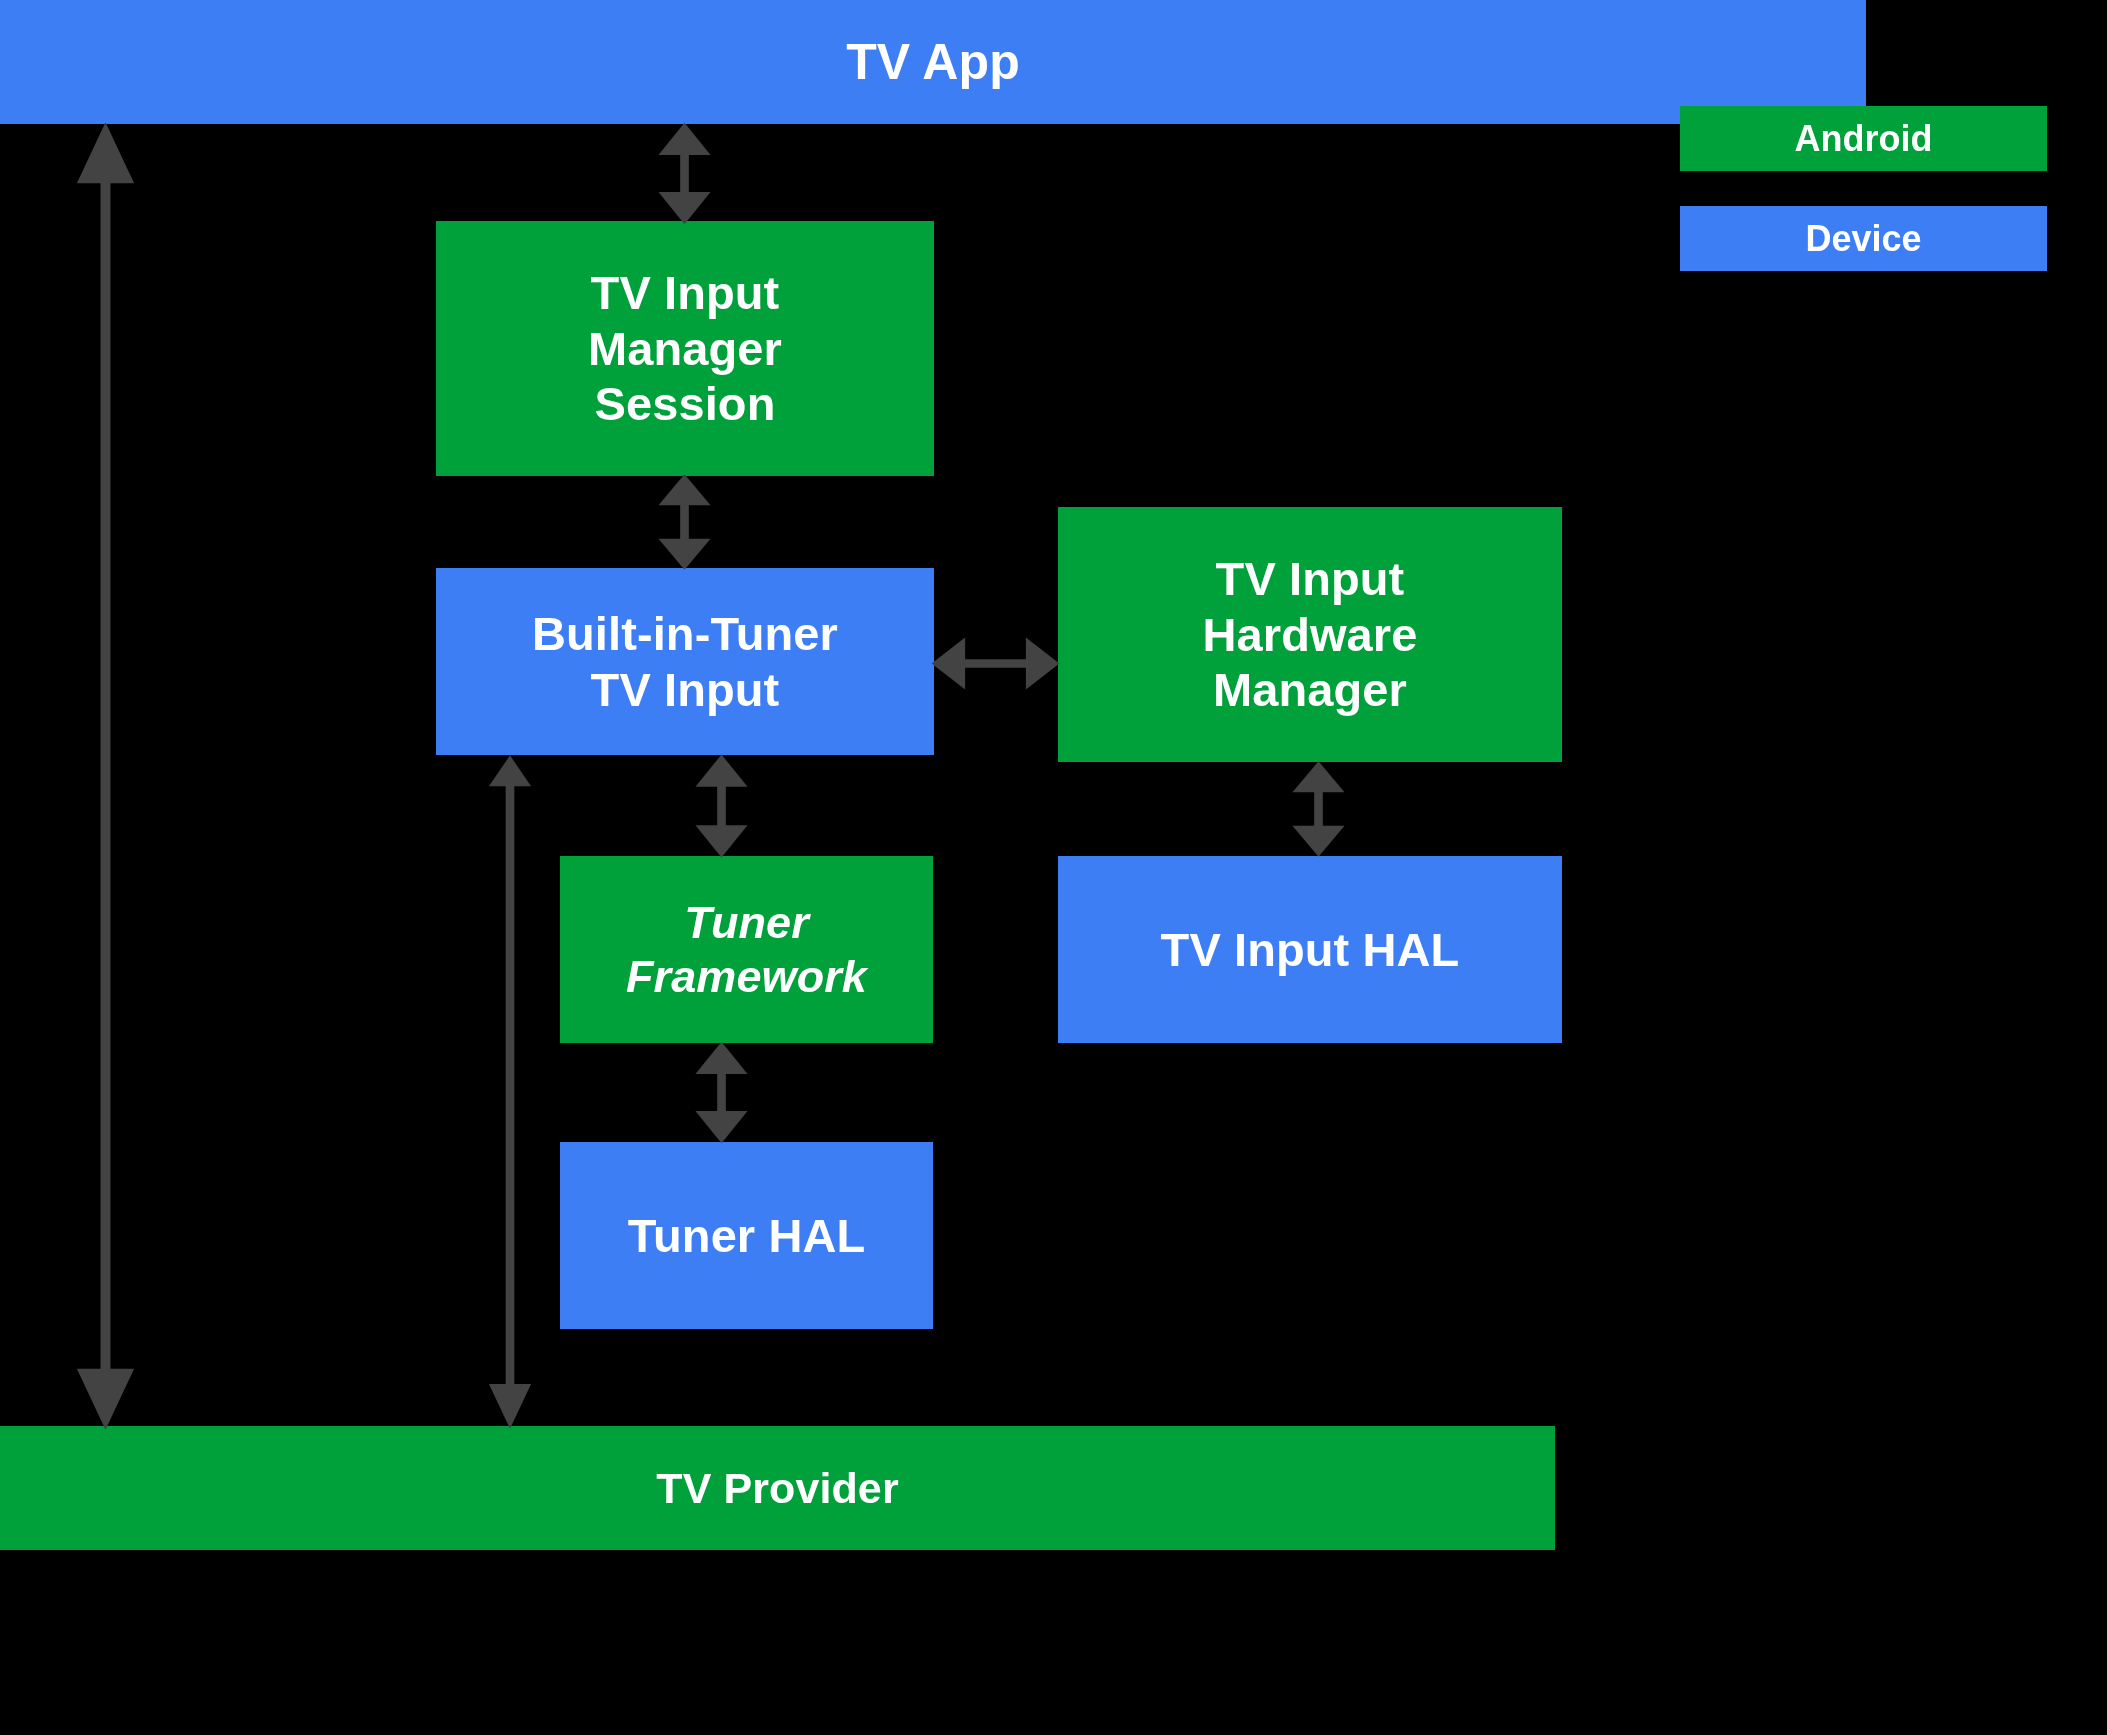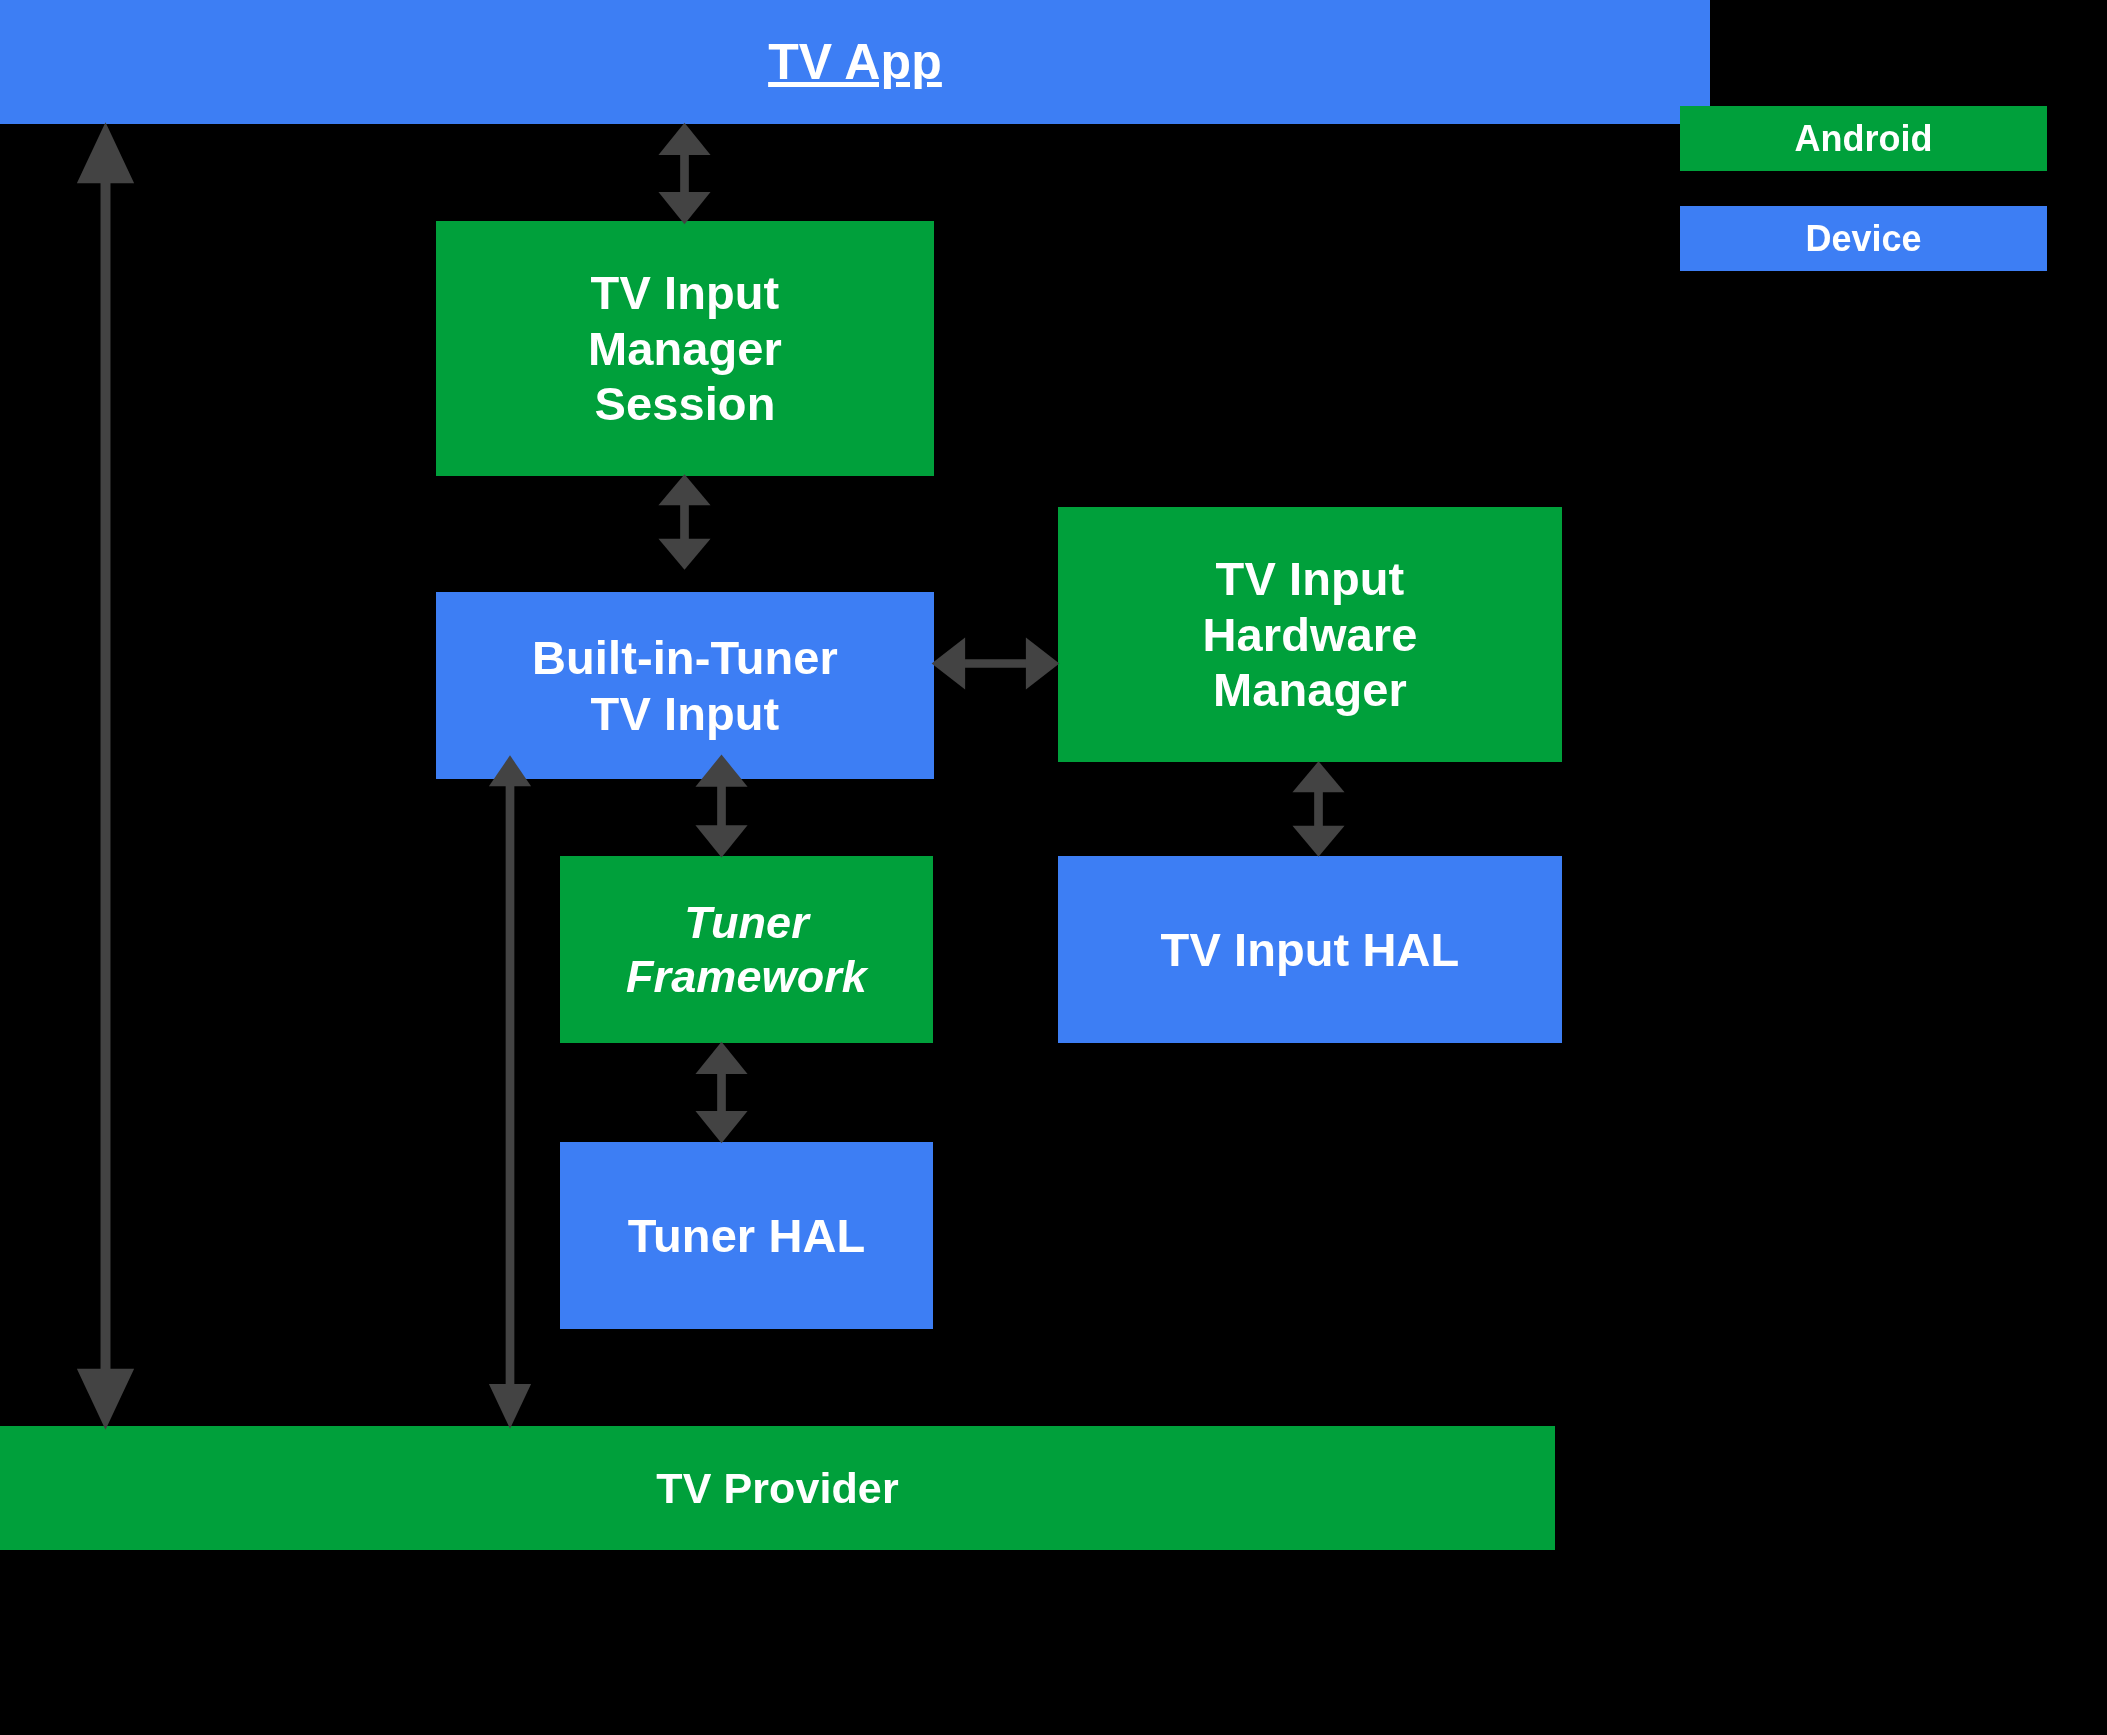--- a/index.html
+++ b/index.html
@@ -31,30 +31,29 @@
     line-height: 1.18;
     box-sizing: border-box;
     white-space: pre-line;
     letter-spacing: 0.1px;
   }
   .green { background: #00A03B; }
   .blue  { background: #3D7EF4; }
 
   
   #node-tv-app {
-    left: 0px; top: 0px; width: 1710px; height: 124px;
+    left: 0px; top: 0px; width: 1866px; height: 124px;
     font-size: 50px;
-    text-decoration: underline;
   }
   #node-tv-input-manager-session {
     left: 436px; top: 221px; width: 498px; height: 255px;
     font-size: 47px;
   }
   #node-built-in-tuner-tv-input {
-    left: 436px; top: 592px; width: 498px; height: 187px;
+    left: 436px; top: 568px; width: 498px; height: 187px;
     font-size: 47px;
   }
   #node-tv-input-hardware-manager {
     left: 1058px; top: 507px; width: 504px; height: 255px;
     font-size: 47px;
   }
   #node-tuner-framework {
     left: 560px; top: 856px; width: 373px; height: 187px;
     font-size: 45px;
     font-style: italic;

